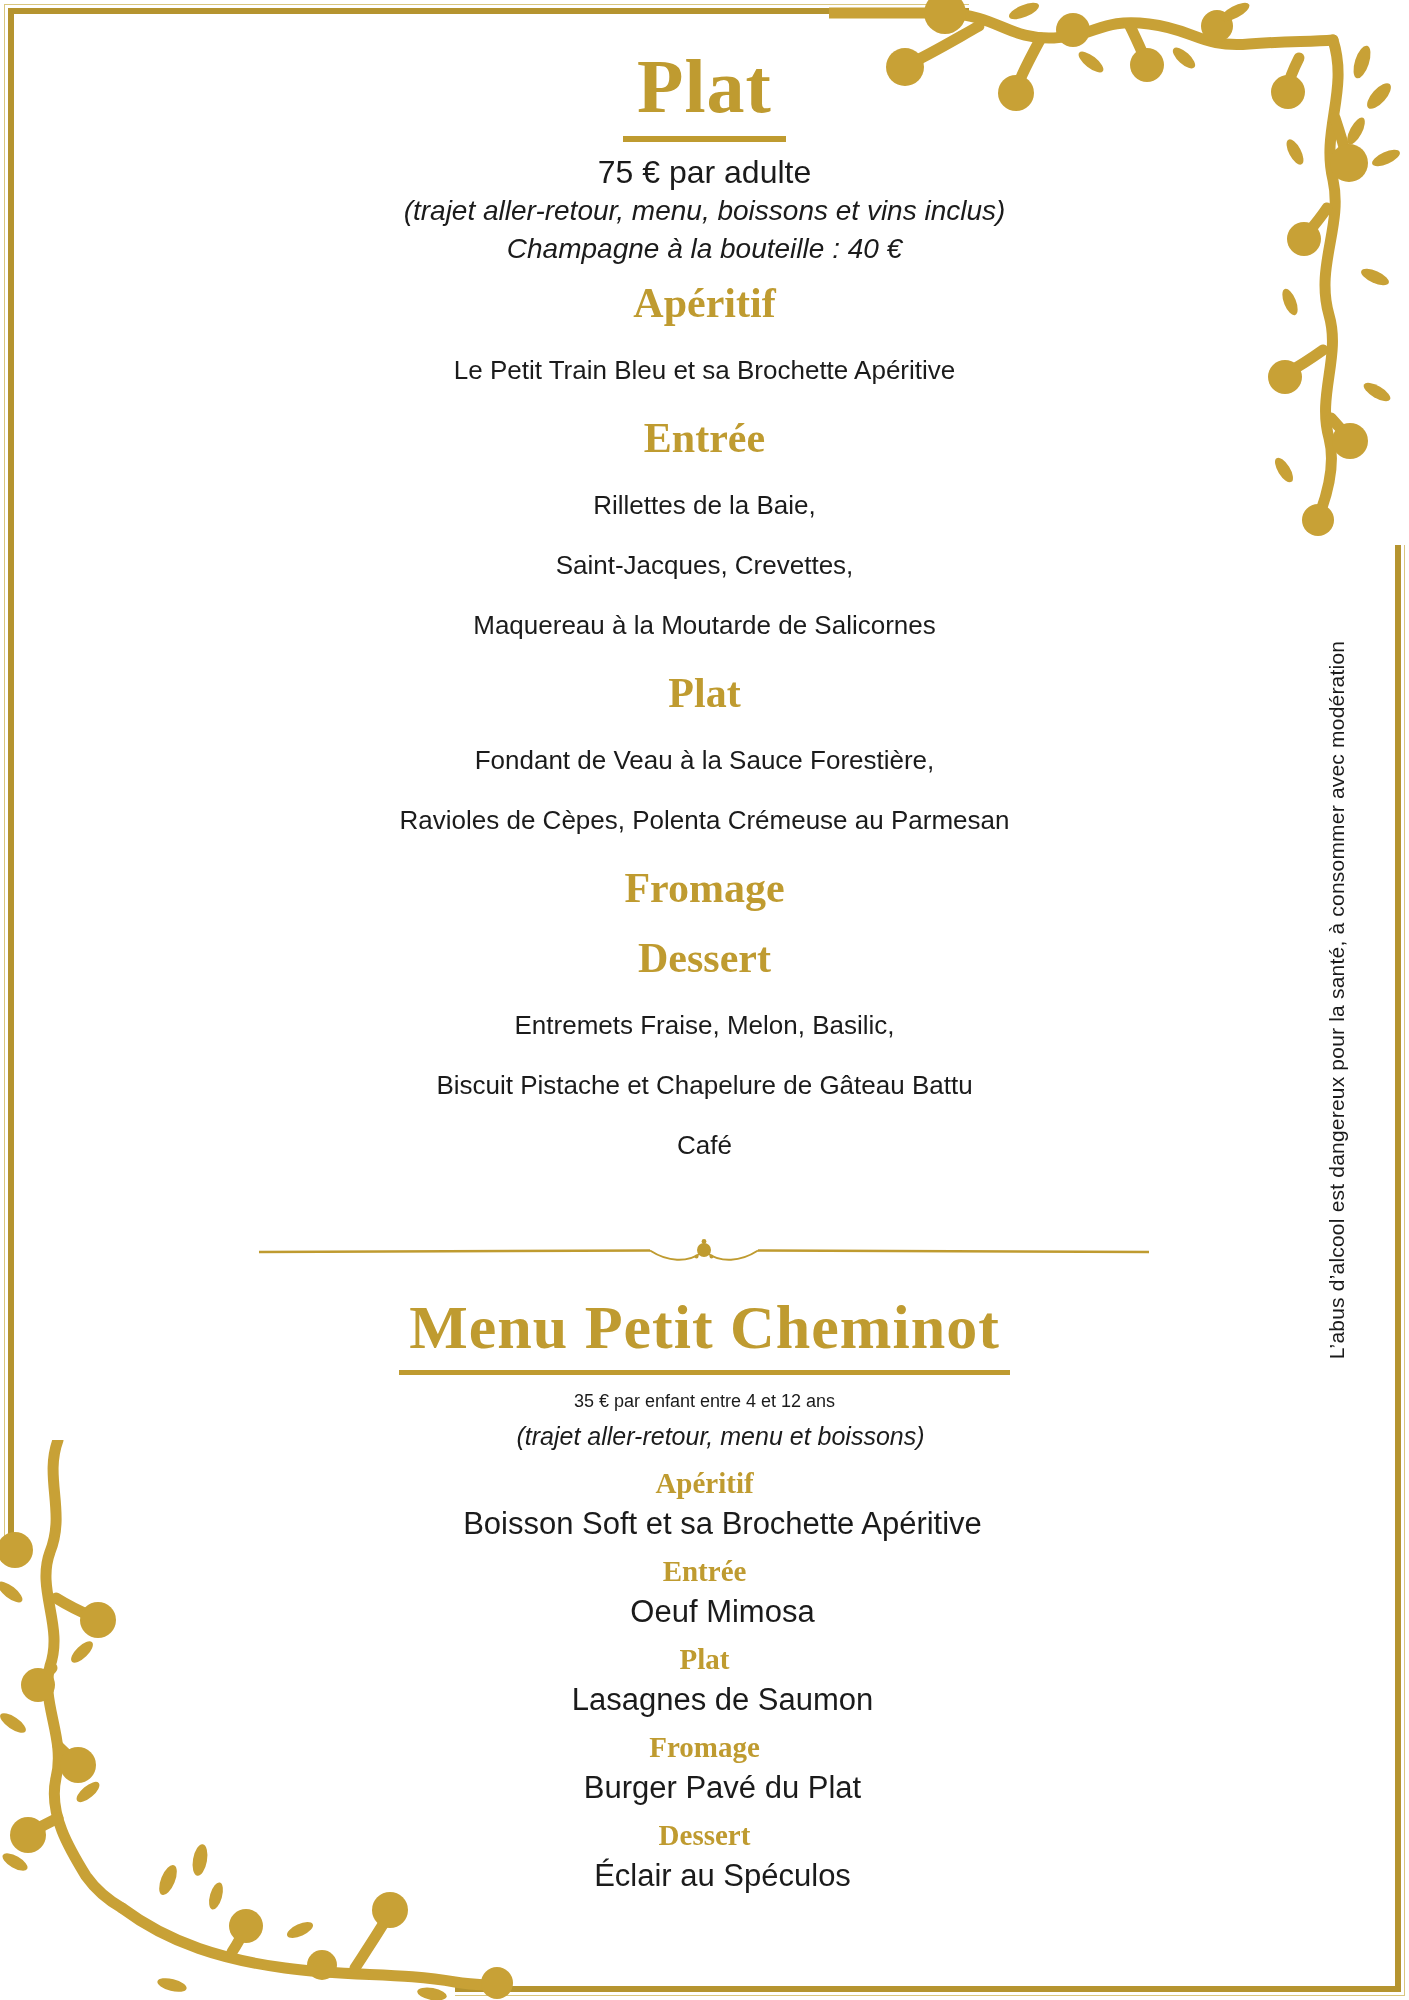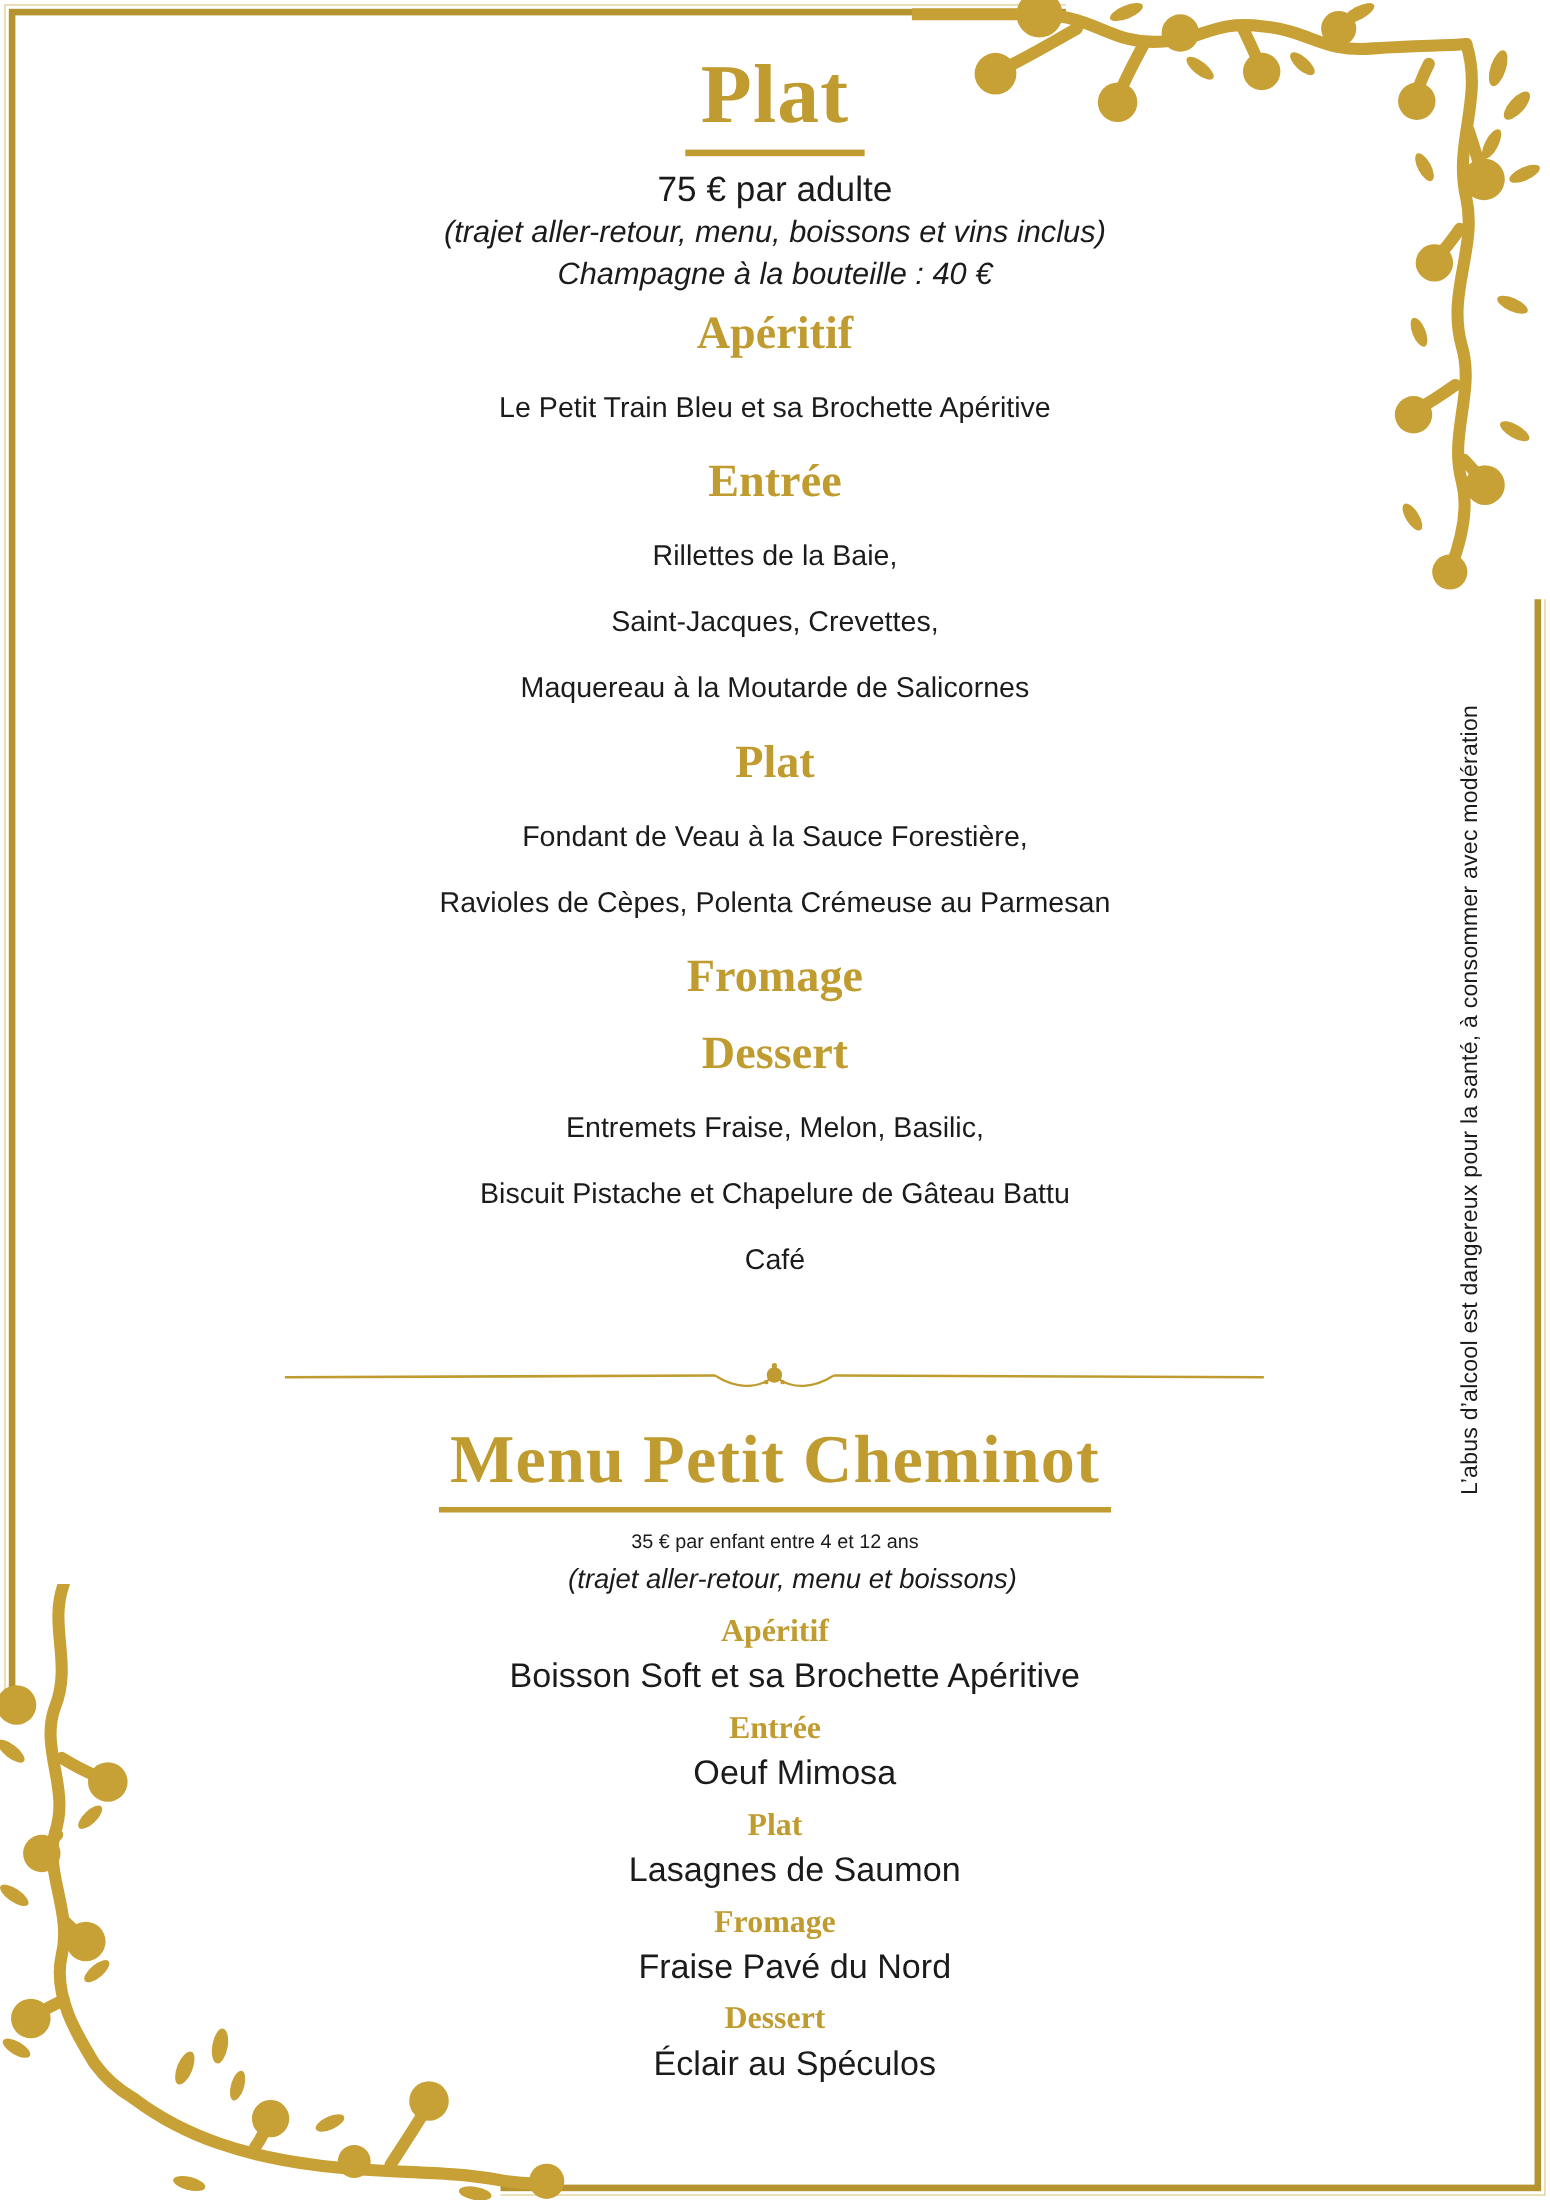--- a/index.html
+++ b/index.html
@@ -181,21 +181,21 @@
     <div class="price">35 € par enfant entre 4 et 12 ans</div>
     <div class="note">(trajet aller-retour, menu et boissons)</div>
     <div class="sections sm">
         <div class="section-heading">Apéritif</div>
         <div class="menu-line">Boisson Soft et sa Brochette Apéritive</div>
         <div class="section-heading">Entrée</div>
         <div class="menu-line">Oeuf Mimosa</div>
         <div class="section-heading">Plat</div>
         <div class="menu-line">Lasagnes de Saumon</div>
         <div class="section-heading">Fromage</div>
-        <div class="menu-line">Fraise Pavé du Nord</div>
+        <div class="menu-line">Burger Pavé du Plat</div>
         <div class="section-heading">Dessert</div>
         <div class="menu-line">Éclair au Spéculos</div>
       </div>
   </div>
 
   <div class="disclaimer">L’abus d’alcool est dangereux pour la santé, à consommer avec modération</div>
 
 </div>
 
 </body></html>

